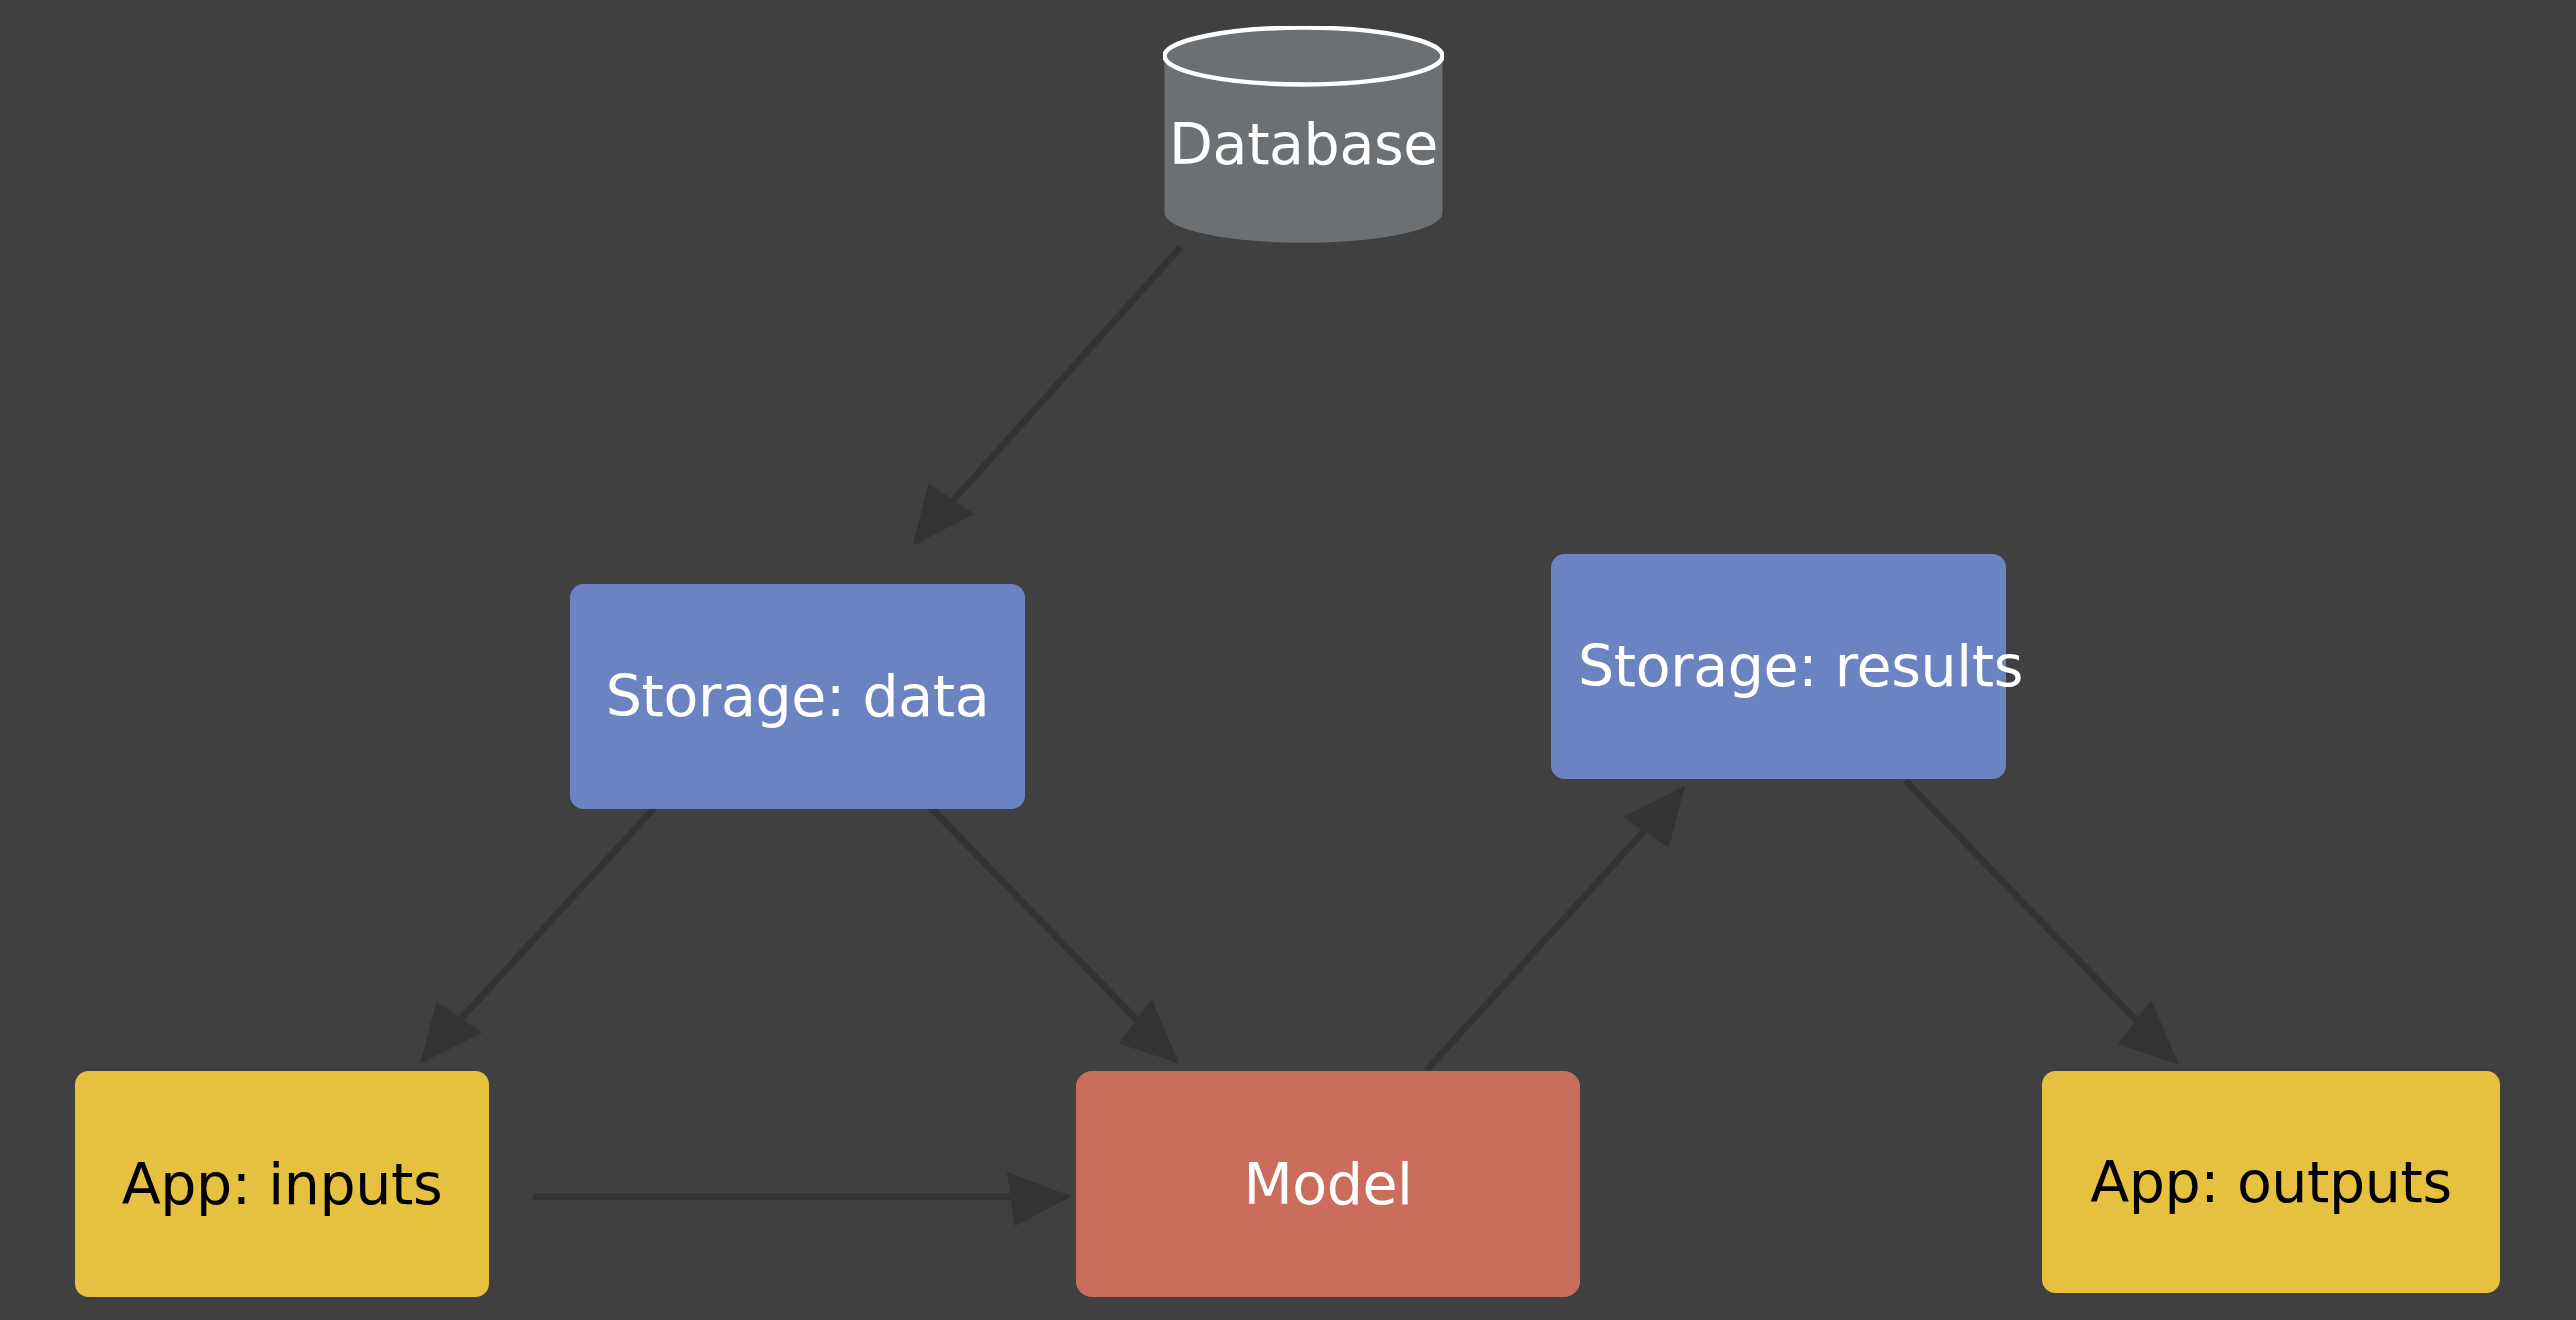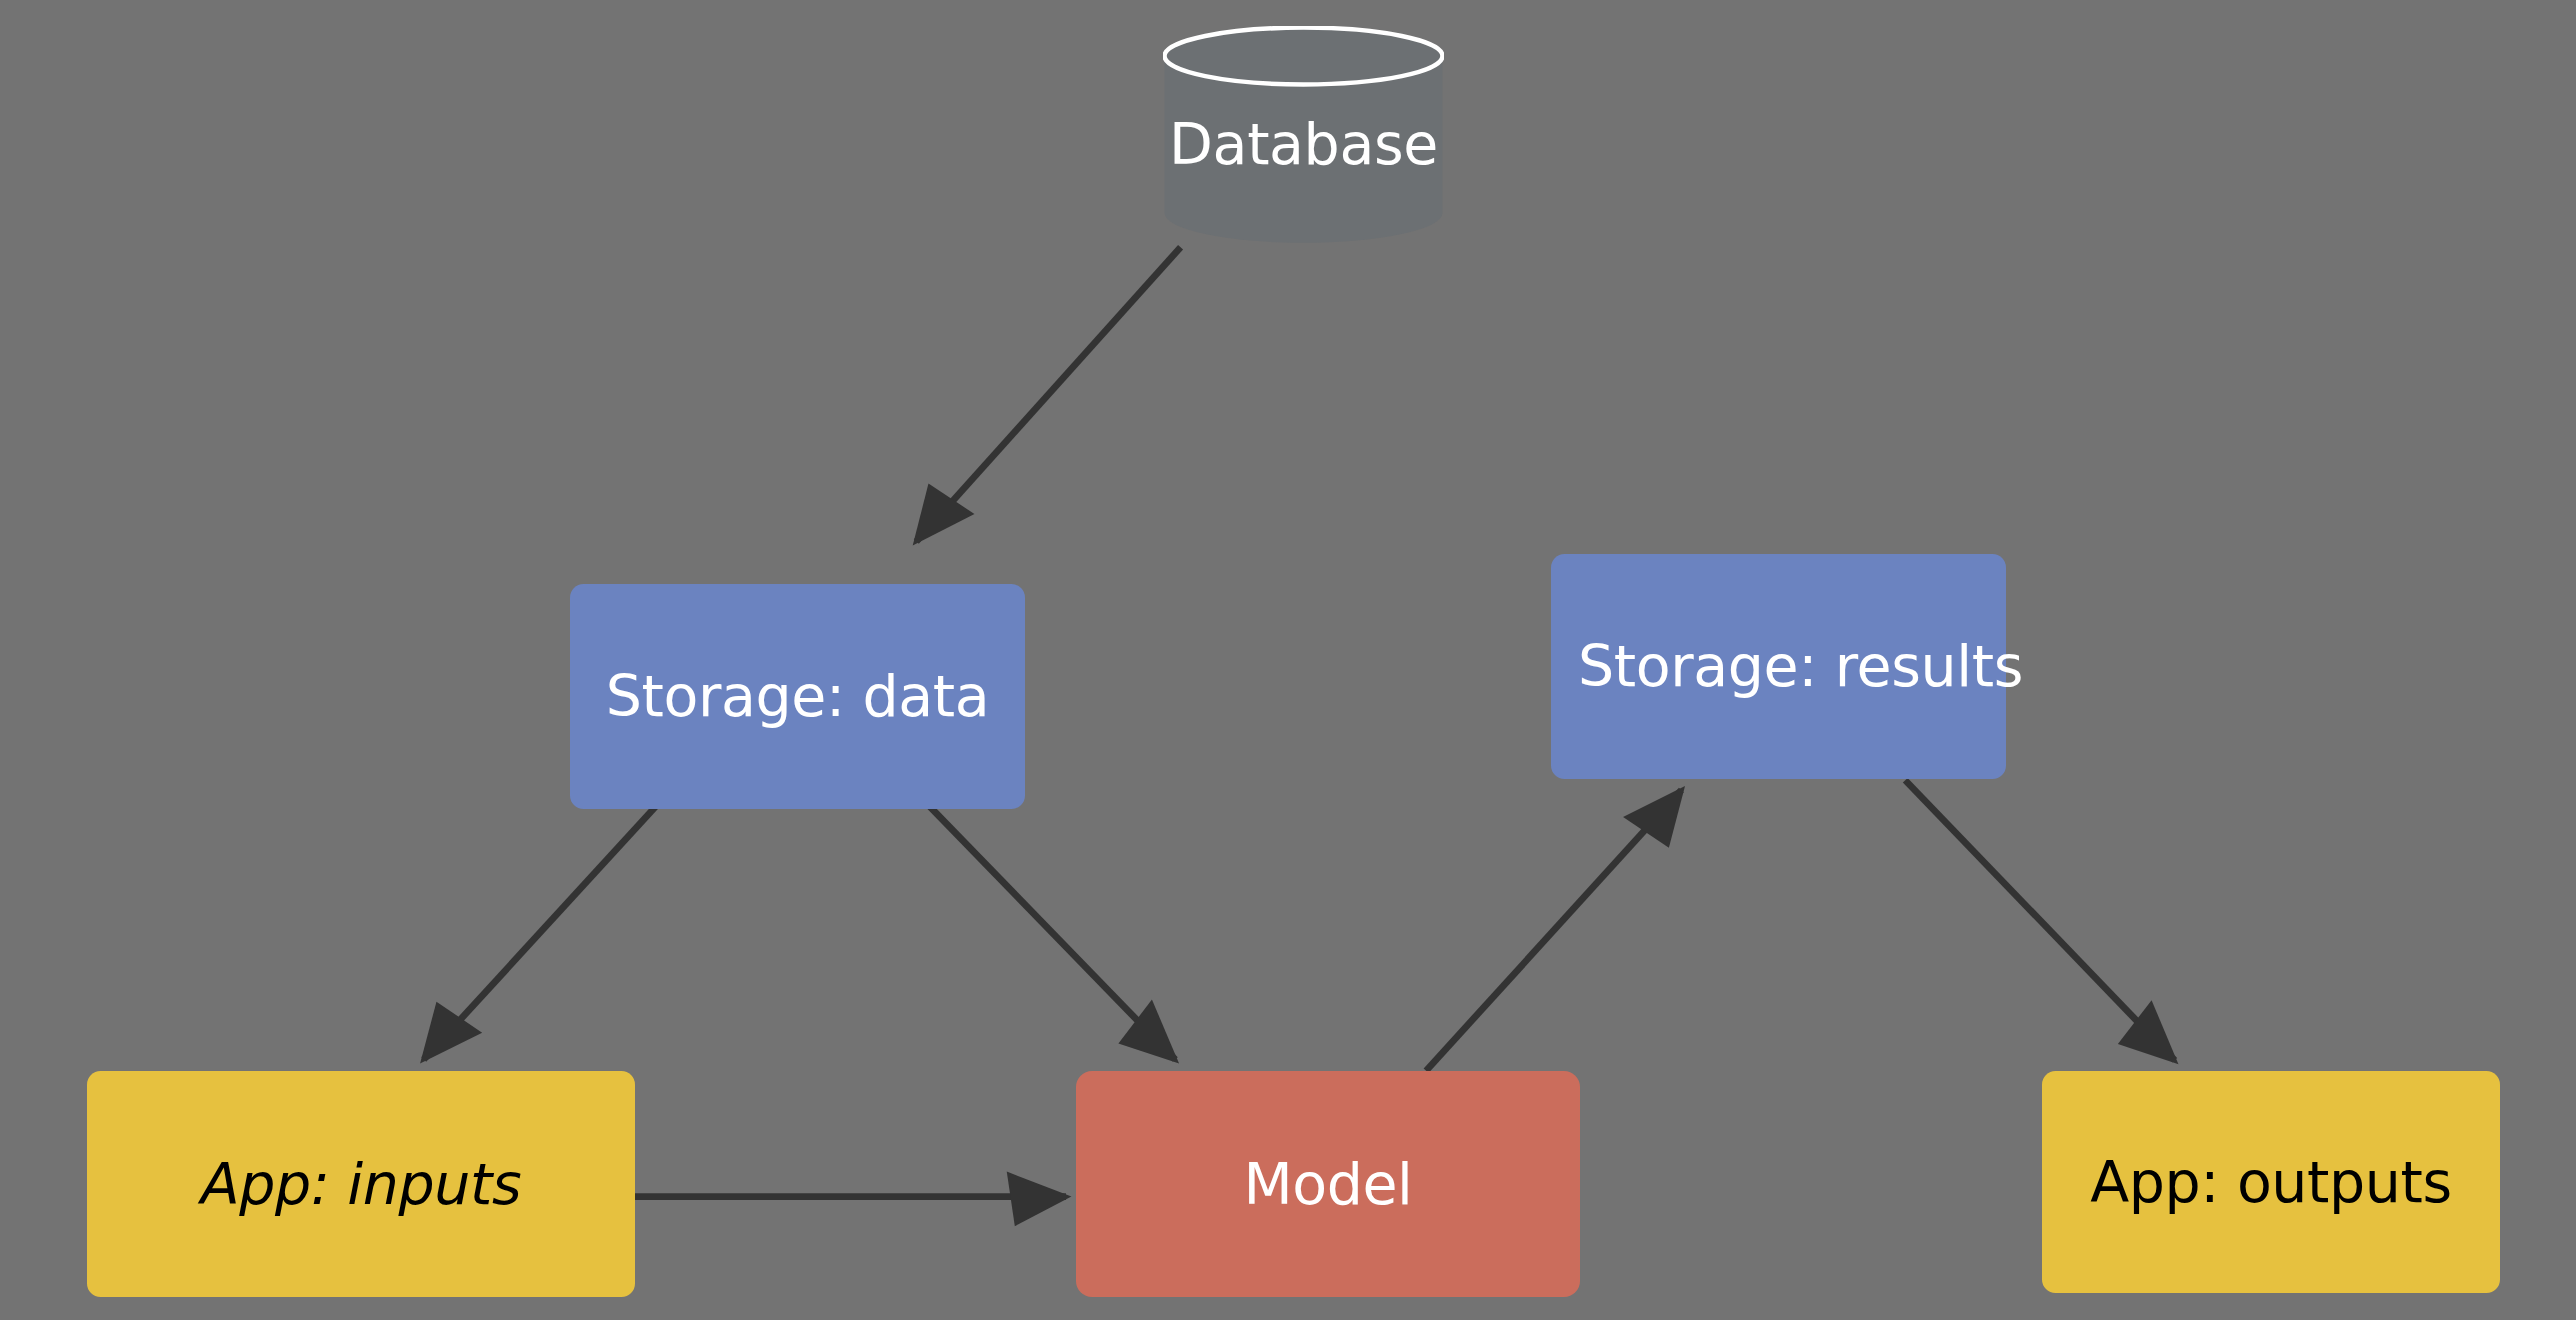--- a/index.html
+++ b/index.html
@@ -1,17 +1,17 @@
 <!DOCTYPE html>
 <html style="font-size:12px"><head>
 <meta charset="utf-8">
 <style>
   html,body{margin:0;padding:0;background:#ffffff;}
   body{width:2576px;height:1321px;overflow:hidden;font-family:"DejaVu Sans",sans-serif;}
-  #diagram-root{position:relative;width:2576px;height:1321px;background:#737373;}
+  #diagram-root{position:relative;width:2576px;height:1321px;background:#404040;}
   .svg-layer{position:absolute;left:0;top:0;width:2576px;height:1321px;}
   .node{position:absolute;display:flex;align-items:center;justify-content:center;box-sizing:border-box;}
   .node-label{font-family:"DejaVu Sans",sans-serif;font-size:57px;line-height:1;white-space:nowrap;letter-spacing:-0.4px;}
   .rect-node{border-radius:13.5px;}
   .cyl-label{position:absolute;left:0;right:0;text-align:center;}
 </style>
 </head>
 <body>
 
 <div id="diagram-root">
@@ -58,21 +58,21 @@
   </div>
 
   <div class="node rect-node" style="left:570px;top:584px;width:455px;height:225px;background:#6B83C0;">
     <span class="node-label" style="color:#ffffff;">Storage: data</span>
   </div>
 
   <div class="node rect-node" style="left:1551px;top:554px;width:455px;height:225px;background:#6B83C0;padding-left:44px;">
     <span class="node-label" style="color:#ffffff;">Storage: results</span>
   </div>
 
-  <div class="node rect-node" style="left:87px;top:1071px;width:548px;height:226px;background:#E6C13F;font-style:italic;">
+  <div class="node rect-node" style="left:75px;top:1071px;width:414px;height:226px;background:#E6C13F;">
     <span class="node-label" style="color:#000000;">App: inputs</span>
   </div>
 
   <div class="node rect-node" style="left:1076px;top:1071px;width:504px;height:226px;background:#CB6D5C;border-radius:16px;">
     <span class="node-label" style="color:#ffffff;">Model</span>
   </div>
 
   <div class="node rect-node" style="left:2042px;top:1071px;width:458px;height:222px;background:#E6C13F;">
     <span class="node-label" style="color:#000000;">App: outputs</span>
   </div>

